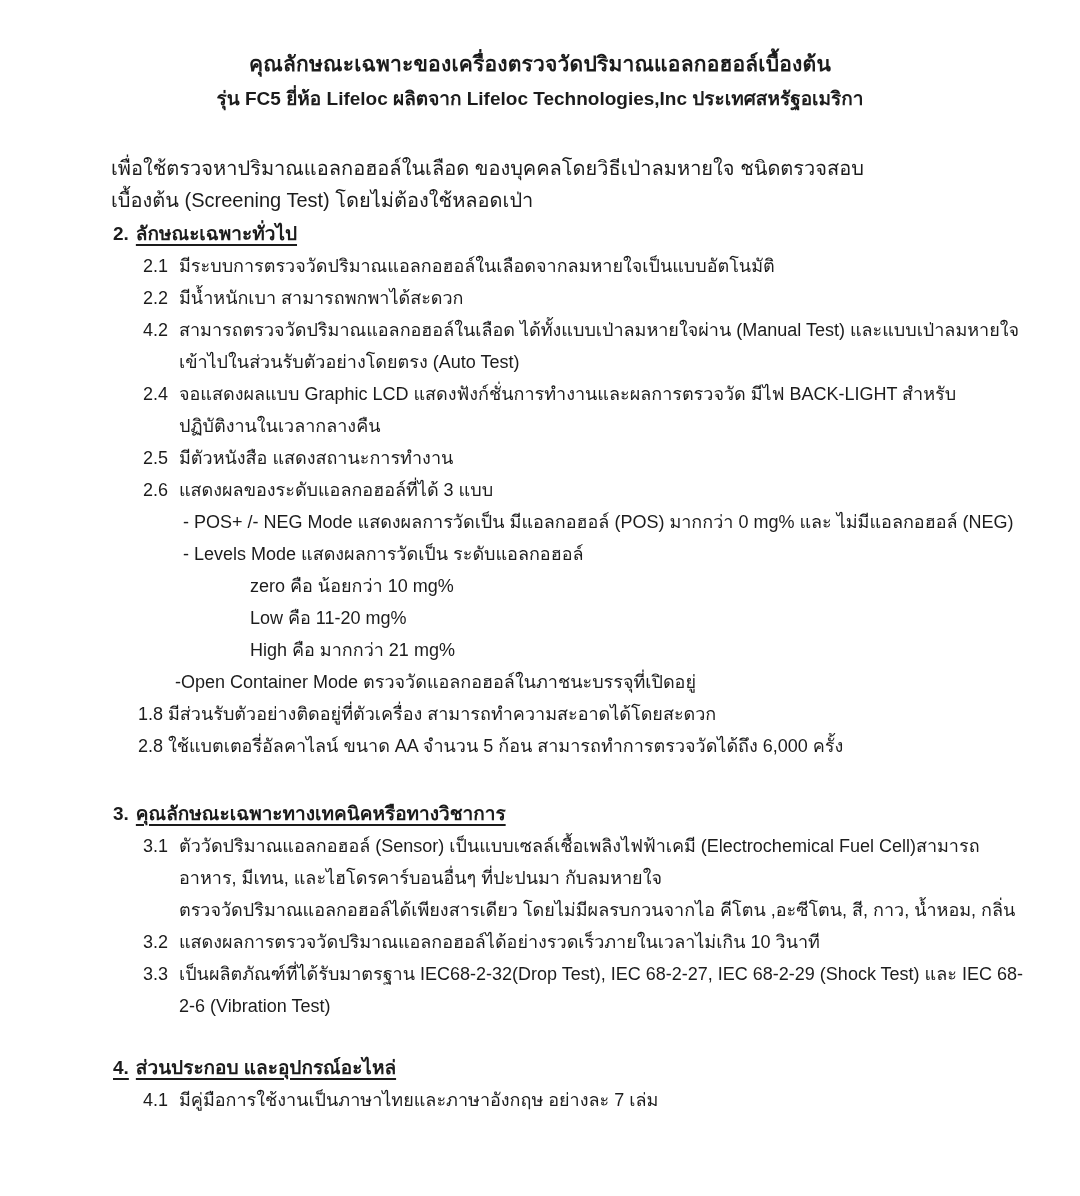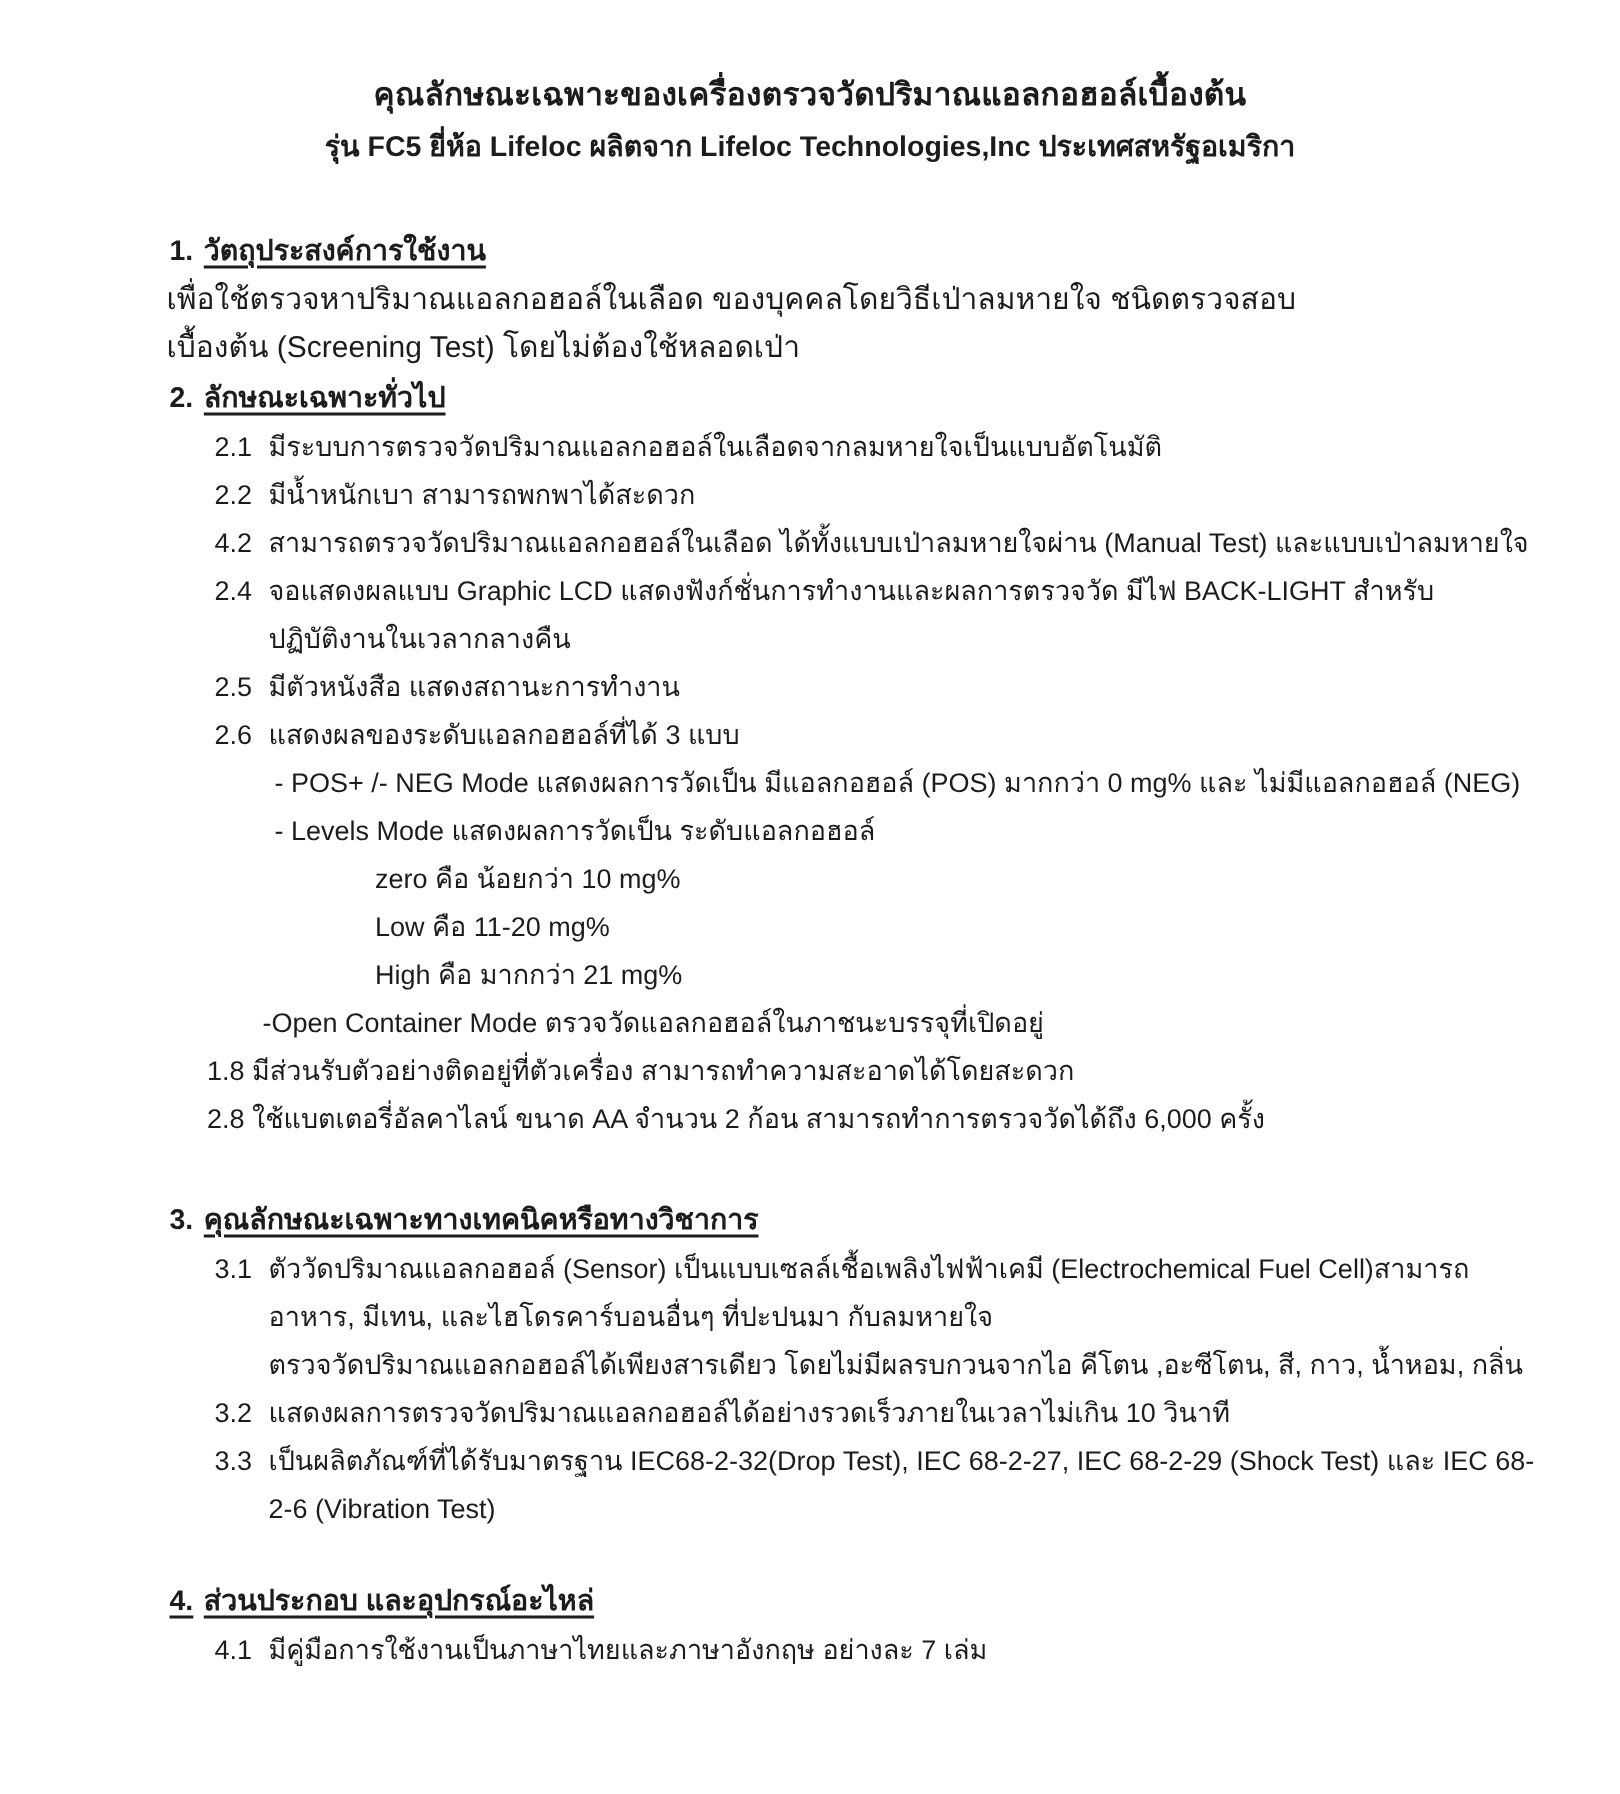--- a/index.html
+++ b/index.html
@@ -101,23 +101,20 @@
 <body>
 
 <div class="page">
 
   <div class="header">
     <div class="title">คุณลักษณะเฉพาะของเครื่องตรวจวัดปริมาณแอลกอฮอล์เบื้องต้น</div>
     <div class="subtitle">รุ่น FC5  ยี่ห้อ  Lifeloc   ผลิตจาก  Lifeloc Technologies,Inc   ประเทศสหรัฐอเมริกา</div>
   </div>
 
   <div class="section sec1">
-    <div class="sec-heading">
-      <span class="num">1.</span><span class="uline">วัตถุประสงค์การใช้งาน</span>
-    </div>
     <div class="body-line">เพื่อใช้ตรวจหาปริมาณแอลกอฮอล์ในเลือด ของบุคคลโดยวิธีเป่าลมหายใจ ชนิดตรวจสอบ</div>
     <div class="body-line">เบื้องต้น  (Screening Test) โดยไม่ต้องใช้หลอดเป่า</div>
   </div>
 
   <div class="section sec2">
     <div class="sec-heading">
       <span class="num">2.</span><span class="uline">ลักษณะเฉพาะทั่วไป</span>
     </div>
 
     <div class="item">
@@ -131,20 +128,21 @@
       <span class="num">2.2</span>
       <span class="txt">
         <span class="line">มีน้ำหนักเบา สามารถพกพาได้สะดวก</span>
       </span>
     </div>
 
     <div class="item">
       <span class="num">4.2</span>
       <span class="txt">
         <span class="line">สามารถตรวจวัดปริมาณแอลกอฮอล์ในเลือด ได้ทั้งแบบเป่าลมหายใจผ่าน (Manual Test) และแบบเป่าลมหายใจ</span>
+        <span class="line">เข้าไปในส่วนรับตัวอย่างโดยตรง (Auto Test)</span>
       </span>
     </div>
 
     <div class="item">
       <span class="num">2.4</span>
       <span class="txt">
         <span class="line">จอแสดงผลแบบ Graphic LCD แสดงฟังก์ชั่นการทำงานและผลการตรวจวัด  มีไฟ  BACK-LIGHT  สำหรับ</span>
         <span class="line">ปฏิบัติงานในเวลากลางคืน</span>
       </span>
     </div>
@@ -173,21 +171,21 @@
     <div class="item tight">
       <span class="num">1.8</span>
       <span class="txt">
         <span class="line">มีส่วนรับตัวอย่างติดอยู่ที่ตัวเครื่อง สามารถทำความสะอาดได้โดยสะดวก</span>
       </span>
     </div>
 
     <div class="item tight">
       <span class="num">2.8</span>
       <span class="txt">
-        <span class="line">ใช้แบตเตอรี่อัลคาไลน์ ขนาด AA จำนวน 2 ก้อน สามารถทำการตรวจวัดได้ถึง 6,000 ครั้ง</span>
+        <span class="line">ใช้แบตเตอรี่อัลคาไลน์ ขนาด AA จำนวน 5 ก้อน สามารถทำการตรวจวัดได้ถึง 6,000 ครั้ง</span>
       </span>
     </div>
   </div>
 
   <div class="section sec3">
     <div class="sec-heading">
       <span class="num">3.</span><span class="uline">คุณลักษณะเฉพาะทางเทคนิคหรือทางวิชาการ</span>
     </div>
 
     <div class="item">

